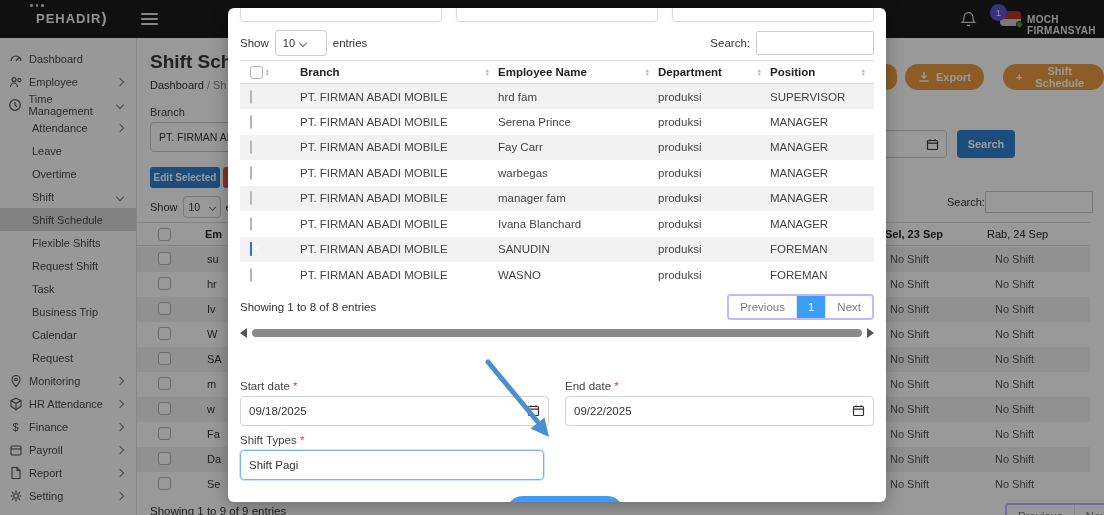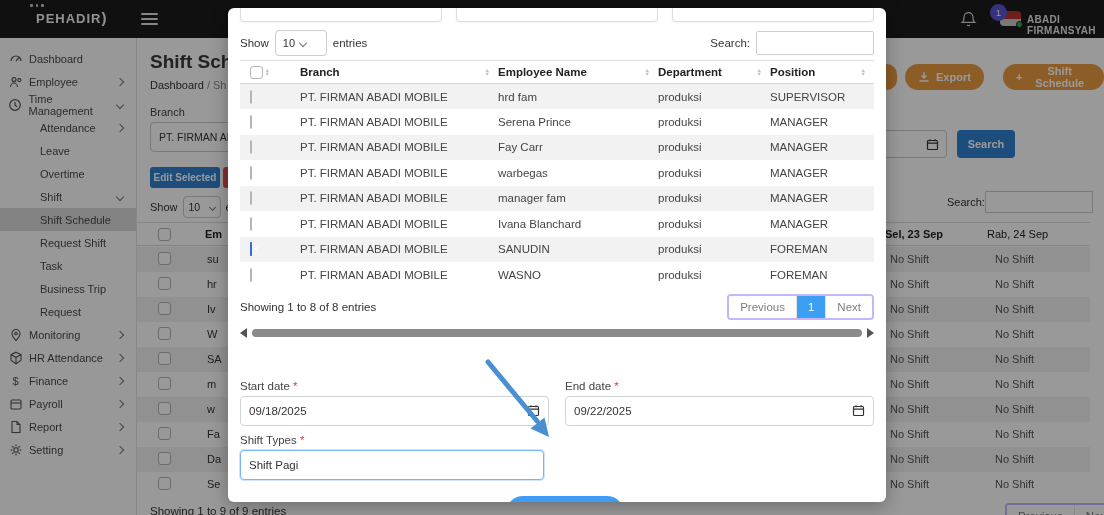--- a/index.html
+++ b/index.html
@@ -21,21 +21,21 @@
             background:linear-gradient(180deg,#b5342e 55%, #c9c9c9 55%); }
   .avatar .status { position:absolute; right:-2px; bottom:-2px; width:7px; height:7px; border-radius:50%;
                     background:#2fae4e; border:1px solid #1b1b1b; }
   .username { position:absolute; left:1027px; top:14px; color:#e6e6e6; font-size:10px; font-weight:bold; letter-spacing:.3px; }
 
   
   .sidebar { position:absolute; left:0; top:38px; width:137px; height:477px; background:#fdfdfd;
              border-right:1px solid #e3e3e3; padding-top:9px; z-index:5; }
   .sb-item { height:23px; display:flex; align-items:center; padding-left:8px; font-size:11px; color:#4a4a4a; cursor:pointer; }
   .sb-item .sb-ico { width:15px; height:15px; margin-right:6px; display:flex; align-items:center; justify-content:center; color:#555; font-size:11px; }
-  .sb-item.lvl1 { padding-left:40px; }
+  .sb-item.lvl1 { padding-left:32px; }
   .sb-item.active { background:#d9d9d9; }
   .chev { margin-left:auto; margin-right:13px; width:6px; height:6px; border-right:1.6px solid #777; border-bottom:1.6px solid #777; }
   .chev.right { transform:rotate(-45deg); }
   .chev.down  { transform:rotate(45deg); }
 
   
   .main { position:absolute; left:137px; top:38px; width:967px; height:477px; background:#fff; }
   .pg-title { position:absolute; left:13px; top:13px; font-size:19px; font-weight:bold; color:#3a3a3a; white-space:nowrap; }
   .crumb { position:absolute; left:13px; top:41px; font-size:11px; color:#333; white-space:nowrap; }
   .crumb .sep, .crumb .cur { color:#8a8a8a; }
@@ -144,21 +144,21 @@
     <div class="bell-wrap">
       <svg class="ico" width="17" height="18" viewBox="0 0 16 16" fill="none" stroke="#d8d8d8" stroke-width="1.1">
         <path d="M8 2a4.2 4.2 0 0 0-4.2 4.2c0 4-1.6 5-1.6 5h11.6s-1.6-1-1.6-5A4.2 4.2 0 0 0 8 2z"></path>
         <path d="M6.7 13.5a1.5 1.5 0 0 0 2.6 0"></path>
       </svg>
     </div>
     <div class="badge">1</div>
     <div class="avatar">
         <span class="status"></span>
       </div>
-    <div class="username">ABADI FIRMANSYAH</div>
+    <div class="username">MOCH FIRMANSYAH</div>
   </div>
 
   <div class="sidebar">
     <div class="sb-item">
       <span class="sb-ico">
           <svg class="ico" width="14" height="14" viewBox="0 0 14 14" fill="none" stroke="#555" stroke-width="1.2">
             <path d="M2 9a5 5 0 0 1 10 0"></path>
             <line x1="7" y1="9" x2="10" y2="5.5"></line>
           </svg>
         </span>
@@ -196,27 +196,33 @@
         <span class="sb-label">Overtime</span>
       </div>
     <div class="sb-item lvl1">
       <span class="sb-label">Shift</span>
       <span class="chev down"></span>
     </div>
     <div class="sb-item lvl1 active">
         <span class="sb-label">Shift Schedule</span>
       </div>
     <div class="sb-item lvl1">
+        <span class="sb-label">Flexible Shifts</span>
+      </div>
+    <div class="sb-item lvl1">
         <span class="sb-label">Request Shift</span>
       </div>
     <div class="sb-item lvl1">
         <span class="sb-label">Task</span>
       </div>
     <div class="sb-item lvl1">
         <span class="sb-label">Business Trip</span>
+      </div>
+    <div class="sb-item lvl1">
+        <span class="sb-label">Calendar</span>
       </div>
     <div class="sb-item lvl1">
         <span class="sb-label">Request</span>
       </div>
     <div class="sb-item">
       <span class="sb-ico">
           <svg class="ico" width="14" height="14" viewBox="0 0 14 14" fill="none" stroke="#555" stroke-width="1.1">
             <path d="M7 1.5a4 4 0 0 1 4 4c0 3-4 7-4 7s-4-4-4-7a4 4 0 0 1 4-4z"></path>
             <circle cx="7" cy="5.5" r="1.3"></circle>
           </svg>

